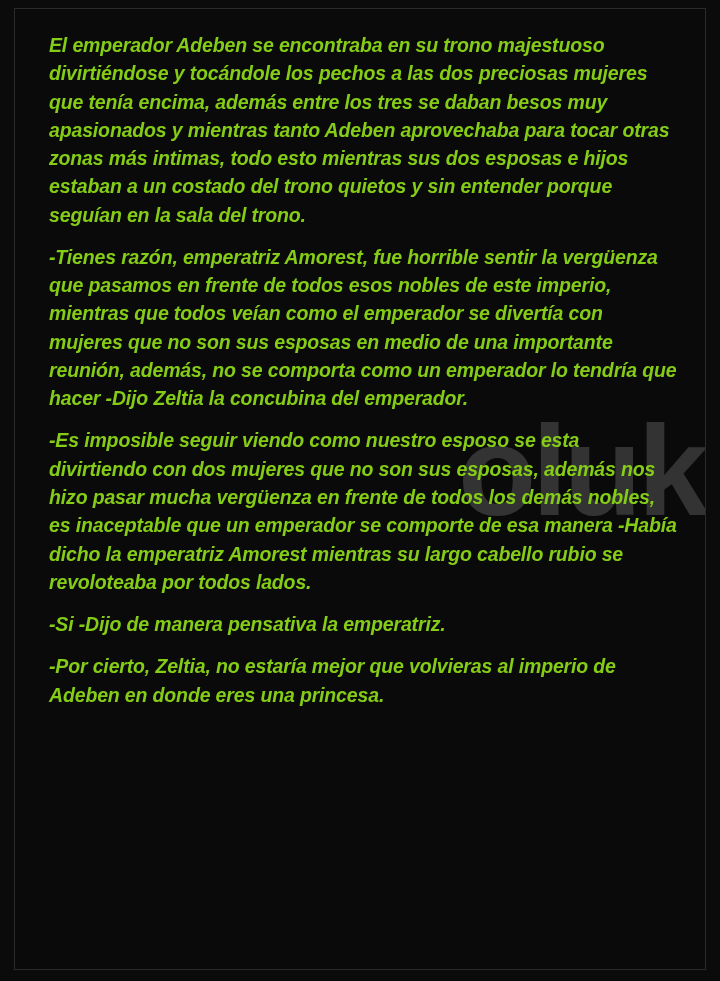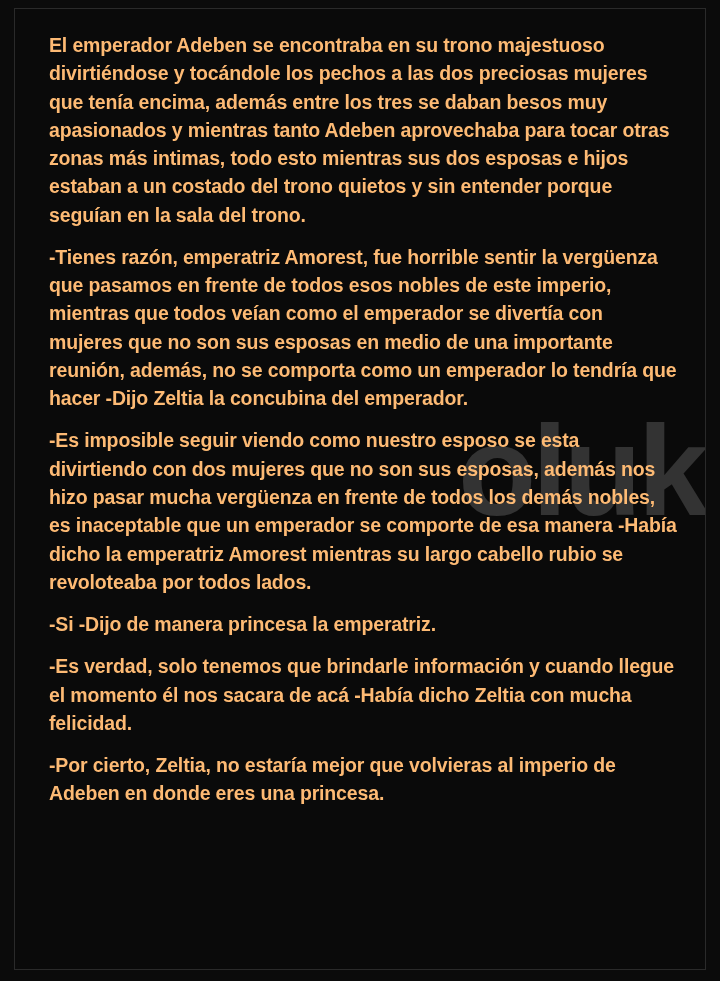--- a/index.html
+++ b/index.html
@@ -31,27 +31,28 @@
     border: 1px solid #2a2a2a;
     box-sizing: border-box;
     overflow: hidden;
   }
   .content {
     position: relative;
     z-index: 2;
     padding: 22px 28px 0 34px;
   }
   .para {
-    color: #fdba74;
+    color: #84cc16;
     font-size: 19.5px;
     font-weight: bold;
     line-height: 1.45;
     margin: 0 0 14px 0;
     letter-spacing: -0.15px;
     text-rendering: optimizeLegibility;
+    font-style: italic;
   }
   .watermark {
     position: absolute;
     z-index: 1;
     left: 0;
     right: 0;
     top: 398px;
     text-align: right;
     font-size: 128px;
     font-weight: bold;
@@ -68,19 +69,18 @@
 
 <div class="page">
   <div class="page-frame">
 
     <div class="watermark">oluk</div>
 
     <div class="content">
       <p class="para">El emperador Adeben se encontraba en su trono majestuoso divirtiéndose y tocándole los pechos a las dos preciosas mujeres que tenía encima, además entre los tres se daban besos muy apasionados y mientras tanto Adeben aprovechaba para tocar otras zonas más intimas, todo esto mientras sus dos esposas e hijos estaban a un costado  del trono quietos y sin entender porque seguían en la sala del trono.</p>
       <p class="para">-Tienes razón, emperatriz Amorest, fue horrible sentir la vergüenza que pasamos en frente de todos esos nobles de este imperio, mientras que todos veían como el emperador se divertía con mujeres que no son sus esposas en medio de una importante reunión, además, no se comporta como un emperador lo tendría que hacer -Dijo Zeltia la concubina del emperador.</p>
       <p class="para">-Es imposible seguir viendo como nuestro esposo se esta divirtiendo con dos mujeres que no son sus esposas, además nos hizo pasar mucha vergüenza en frente de todos los demás nobles, es inaceptable que un emperador se comporte de esa manera -Había dicho la emperatriz Amorest mientras su largo cabello rubio se revoloteaba por todos lados.</p>
-      <p class="para">-Si -Dijo de manera princesa la emperatriz.</p>
-      <p class="para">-Es verdad, solo tenemos que brindarle información y cuando llegue el momento él nos sacara de acá -Había dicho Zeltia con mucha felicidad.</p>
+      <p class="para">-Si -Dijo de manera pensativa la emperatriz.</p>
       <p class="para">-Por cierto, Zeltia, no estaría mejor que volvieras al imperio de Adeben en donde eres una princesa.</p>
     </div>
 
   </div>
 </div>
 
 </body></html>

